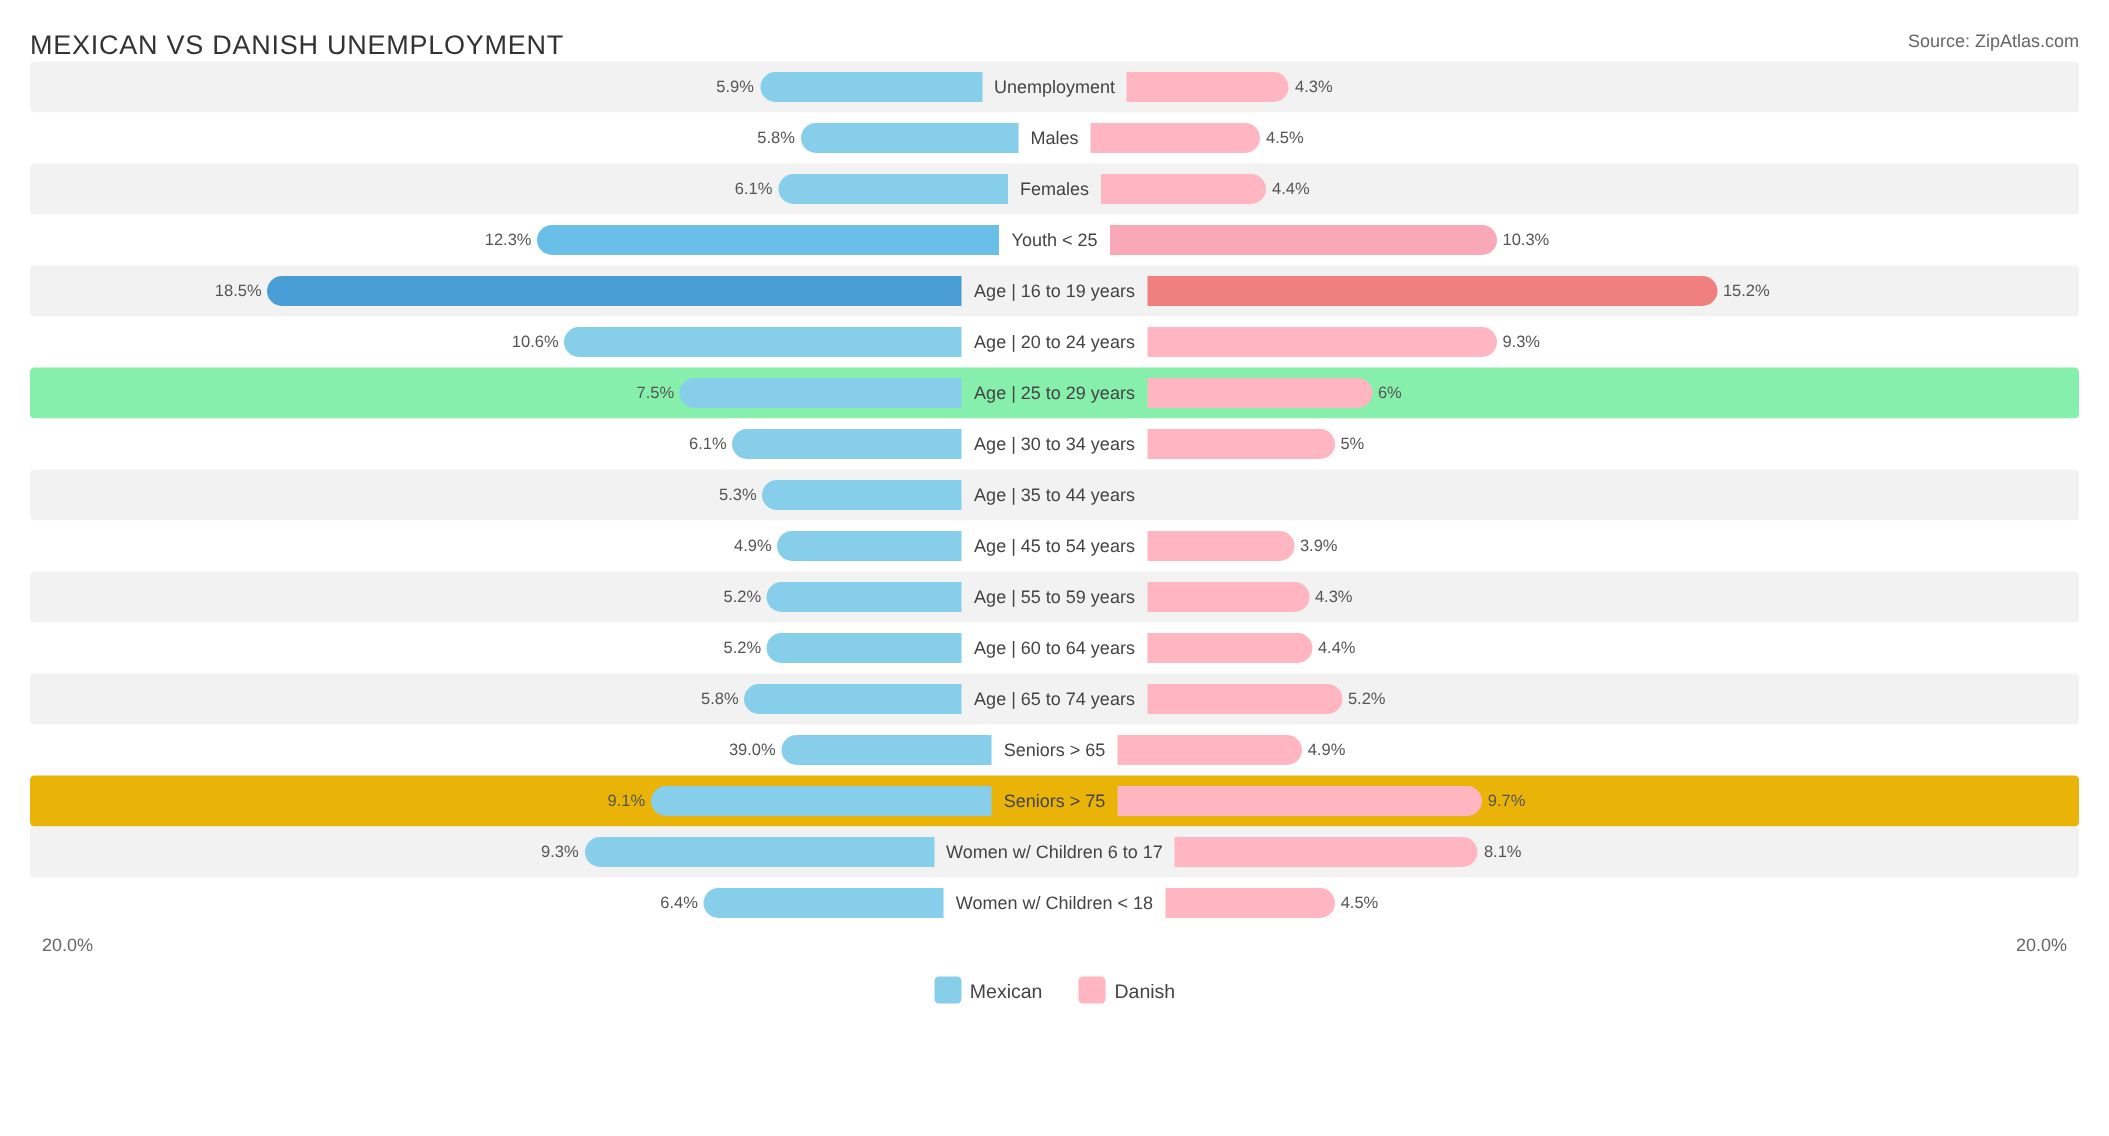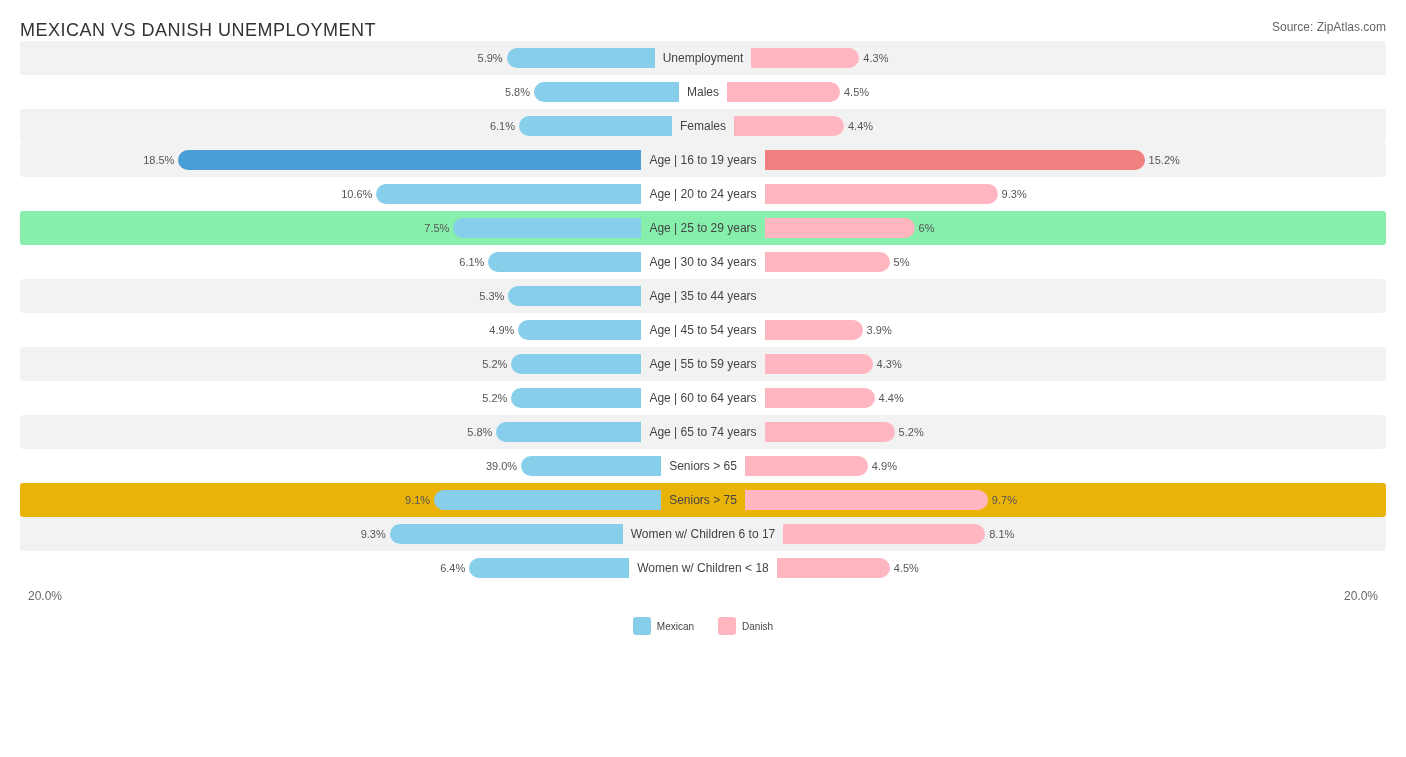--- a/index.html
+++ b/index.html
@@ -104,21 +104,21 @@
       display: flex;
       justify-content: center;
       align-items: center;
       gap: 24px;
       margin-top: 10px;
     }
     .legend-item {
       display: flex;
       align-items: center;
       gap: 6px;
-      font-size: 10px;
+      font-size: 13px;
       color: #444;
     }
     .legend-box {
       width: 18px;
       height: 18px;
       border-radius: 3px;
     }
     .axis-row {
       display: grid;
       grid-template-columns: 1fr auto 1fr;
@@ -176,20 +176,31 @@
     <div class="left-bar-container">
       <span class="left-value">6.1%</span>
       <div class="blue-bar" style="width:153px;background:#87CEEB;"></div>
     </div>
     <div class="row-label">Females</div>
     <div class="right-bar-container">
       <div class="pink-bar" style="width:110px;background:#FFB6C1;"></div>
       <span class="right-value">4.4%</span>
     </div>
   </div>
+      <div class="data-row" style="background: rgb(255, 255, 255);">
+    <div class="left-bar-container">
+      <span class="left-value">12.3%</span>
+      <div class="blue-bar" style="width:308px;background:#6ABFE8;"></div>
+    </div>
+    <div class="row-label">Youth &lt; 25</div>
+    <div class="right-bar-container">
+      <div class="pink-bar" style="width:258px;background:#F9A8B8;"></div>
+      <span class="right-value">10.3%</span>
+    </div>
+  </div>
       <div class="data-row" style="background: rgb(242, 242, 242);">
     <div class="left-bar-container">
       <span class="left-value">18.5%</span>
       <div class="blue-bar" style="width:463px;background:#4A9ED6;"></div>
     </div>
     <div class="row-label">Age | 16 to 19 years</div>
     <div class="right-bar-container">
       <div class="pink-bar" style="width:380px;background:#F08080;"></div>
       <span class="right-value">15.2%</span>
     </div>

